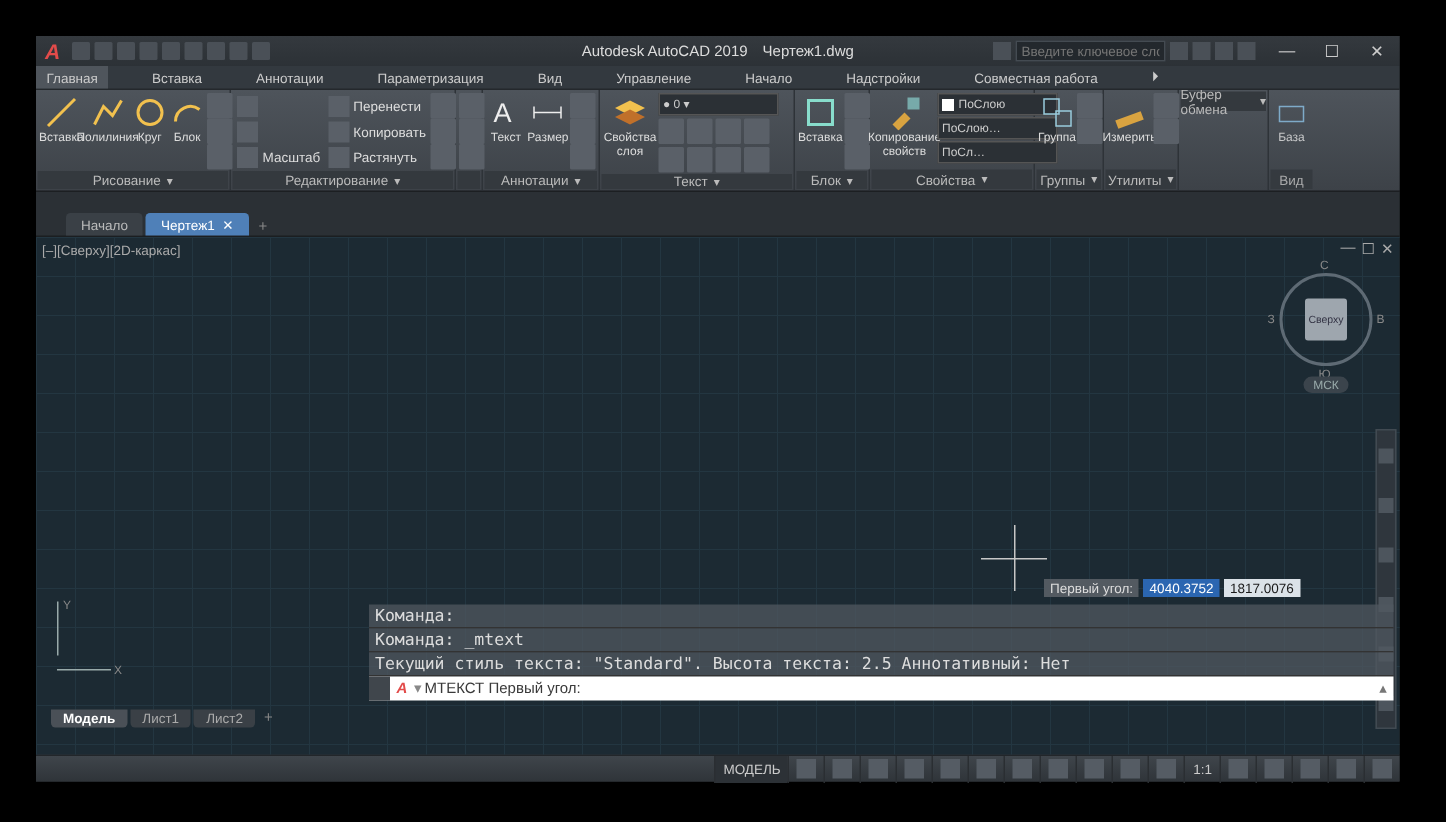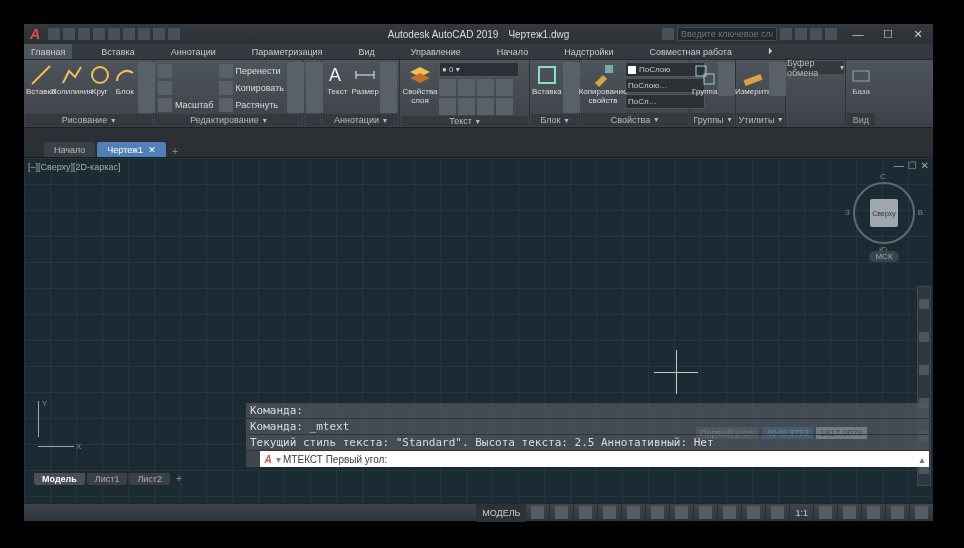--- a/index.html
+++ b/index.html
@@ -61,21 +61,21 @@
 .navwheel .cube { position:absolute; left:17px; top:17px; width:28px; height:28px; background:#9ea6ae; color:#334; display:flex; align-items:center; justify-content:center; font-size:7px; border-radius:2px;}
 .navwheel .msk { position:absolute; left:0; right:0; text-align:center; bottom:-18px; }
 .navwheel .msk span{ display:inline-block; background:#3b444c; border-radius:6px; padding:1px 6px; font-size:8px; color:#9aa; }
 .navwheel .compass { position:absolute; font-size:8px; color:#888; }
 .navwheel .n { left:27px; top:-10px;} .navwheel .s { left:26px; bottom:-10px;} .navwheel .w { left:-8px; top:26px;} .navwheel .e { right:-8px; top:26px;}
 .navbar { position:absolute; right:2px; top:128px; width:14px; height:200px; background:#2f363d; border:1px solid #414a52; display:flex; flex-direction:column; justify-content:space-around; align-items:center;}
 .navbar span { width:10px;height:10px;background:#4d555d; }
 .crosshair { position:absolute; left:652px; top:214px; }
 .crosshair .h { position:absolute; width:44px; height:1px; background:#c7c7c7; left:-22px; top:0; }
 .crosshair .v { position:absolute; height:44px; width:1px; background:#c7c7c7; top:-22px; left:0; }
-.cursortag { position:absolute; left:672px; top:228px; display:flex; gap:3px; align-items:flex-end;margin-top:41px; }
+.cursortag { position:absolute; left:672px; top:228px; display:flex; gap:3px; align-items:flex-end; }
 .cursortag .lbl { background:#535a61; color:#ddd; font-size:9px; padding:1px 4px; }
 .cursortag .val { background:#dbe2e8; color:#1a1a1a; font-size:9px; padding:1px 4px; }
 .cursortag .val.sel { background:#2b66b1; color:#fff; }
 .ucs { position:absolute; left:14px; bottom:56px; width:46px; height:46px; }
 .ucs .y { position:absolute; left:0; top:0; width:1px; height:36px; background:#9aa; }
 .ucs .x { position:absolute; left:0; bottom:0; width:36px; height:1px; background:#9aa; }
 .ucs .yl { position:absolute; left:4px; top:-2px; font-size:8px; color:#888; }
 .ucs .xl { position:absolute; left:38px; bottom:-4px; font-size:8px; color:#888; }
 
 

